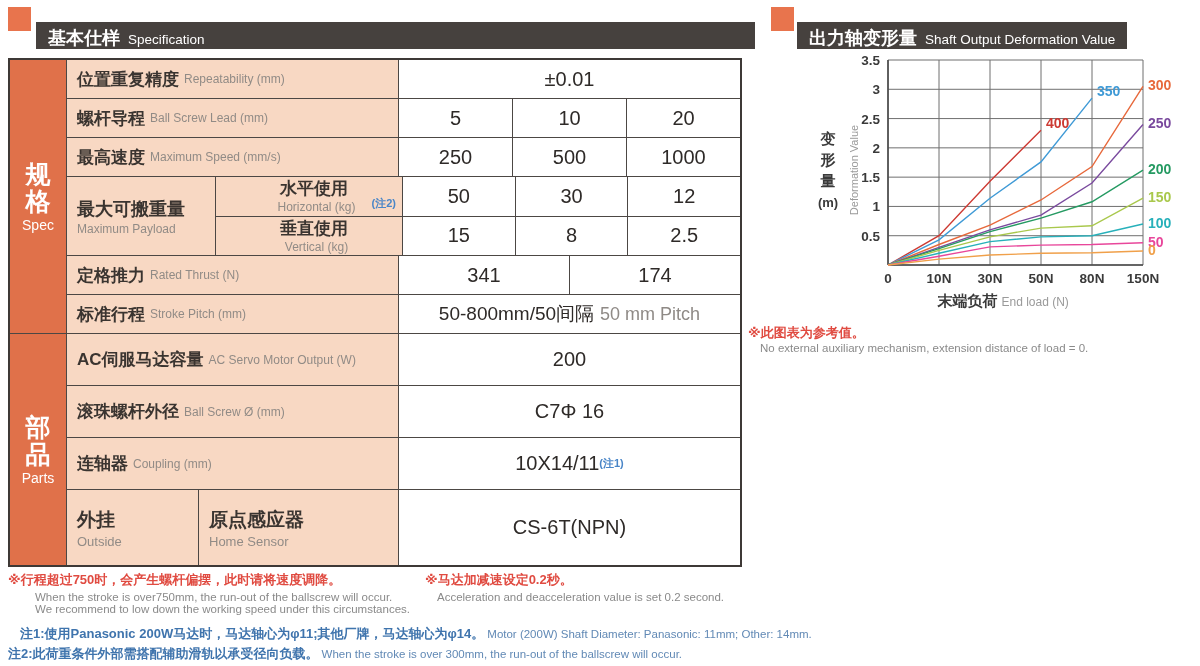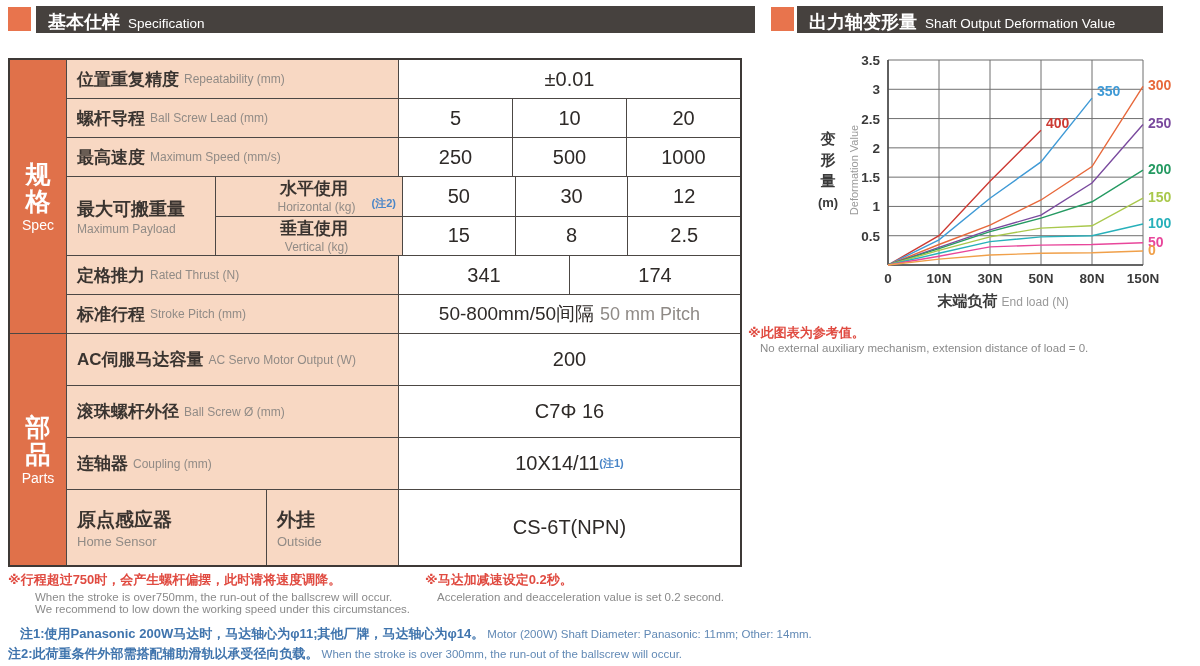--- a/index.html
+++ b/index.html
@@ -1,21 +1,21 @@
 <!DOCTYPE html>
 <html><head>
 <meta charset="utf-8">
 <style>
   html,body{margin:0;padding:0;background:#fff;}
   body{font-family:"Liberation Sans","DejaVu Sans",sans-serif;}
   #page{position:relative;width:1200px;height:666px;background:#fff;overflow:hidden;}
 
   
   .sq{position:absolute;top:7px;width:23px;height:24px;background:#e8744d;}
-  .hdr{position:absolute;top:6px;height:27px;background:#46413e;color:#fff;display:flex;align-items:baseline;padding:4px 0 0 12px;box-sizing:border-box;}
+  .hdr{position:absolute;top:22px;height:27px;background:#46413e;color:#fff;display:flex;align-items:baseline;padding:4px 0 0 12px;box-sizing:border-box;}
   .hdr .hzh{font-size:18px;font-weight:bold;}
   .hdr .hen{font-size:13.5px;margin-left:8px;}
 
   
   .tbl{position:absolute;left:8px;top:58px;width:730px;border:2px solid #3e3936;display:flex;background:#fff;}
   .band{width:57px;background:#e0714a;color:#fff;display:flex;flex-direction:column;border-right:1px solid #4c4744;box-sizing:border-box;}
   .group{display:flex;flex-direction:column;align-items:center;justify-content:center;box-sizing:border-box;}
   .g-spec{height:274px;border-bottom:1px solid #4c4744;}
   .g-parts{height:231px;}
   .gzh{font-size:25px;font-weight:bold;line-height:27px;white-space:pre-line;text-align:center;}
@@ -58,21 +58,21 @@
 
 <div id="page">
 
   <div class="sq" style="left:8px;"></div>
   <div class="hdr" style="left:36px;width:719px;">
     <span class="hzh">基本仕样</span>
     <span class="hen">Specification</span>
   </div>
 
   <div class="sq" style="left:771px;"></div>
-  <div class="hdr" style="left:797px;width:366px;">
+  <div class="hdr" style="left:797px;width:330px;">
     <span class="hzh">出力轴变形量</span>
     <span class="hen">Shaft Output Deformation Value</span>
   </div>
 
   <div class="tbl">
     <div class="band">
       <div class="group g-spec">
         <span class="gzh">规
 格</span>
         <span class="gen">Spec</span>
@@ -182,27 +182,27 @@
           <span class="zh">连轴器</span>
           <span class="en">Coupling (mm)</span>
         </div>
         <div class="val">
           <span>10X14/11</span>
             <sup class="supmark">(注1)</sup>
         </div>
       </div>
 
       <div class="trow h75">
+        <div class="lbl w132 stack">
+          <span class="zh" style="font-size:19px;">外挂</span>
+          <span class="en" style="font-size:13px;">Outside</span>
+        </div>
         <div class="lbl w200 stack">
           <span class="zh" style="font-size:19px;">原点感应器</span>
           <span class="en" style="font-size:13px;">Home Sensor</span>
-        </div>
-        <div class="lbl w132 stack">
-          <span class="zh" style="font-size:19px;">外挂</span>
-          <span class="en" style="font-size:13px;">Outside</span>
         </div>
         <div class="val">CS-6T(NPN)</div>
       </div>
 
     </div>
   </div>
 
   <div id="chart-wrap">
     <svg id="chart-svg" width="394" height="268" xmlns="http://www.w3.org/2000/svg">
         <line x1="82" y1="213" x2="337" y2="213" stroke="#6f6f6f" stroke-width="1"></line>

